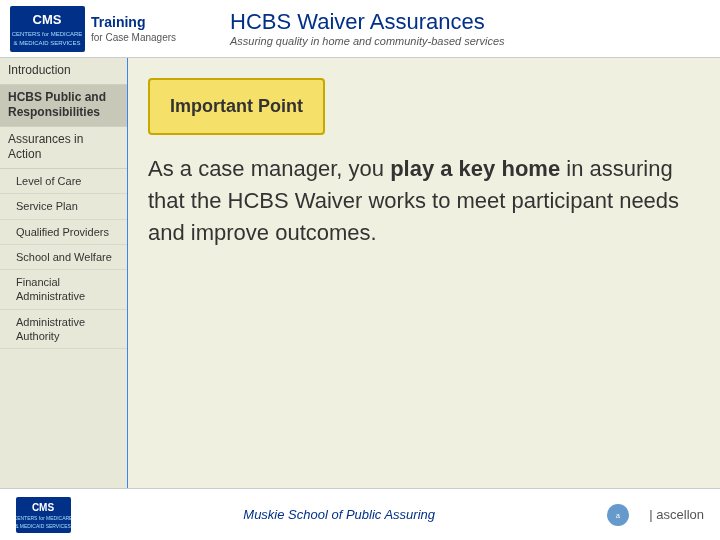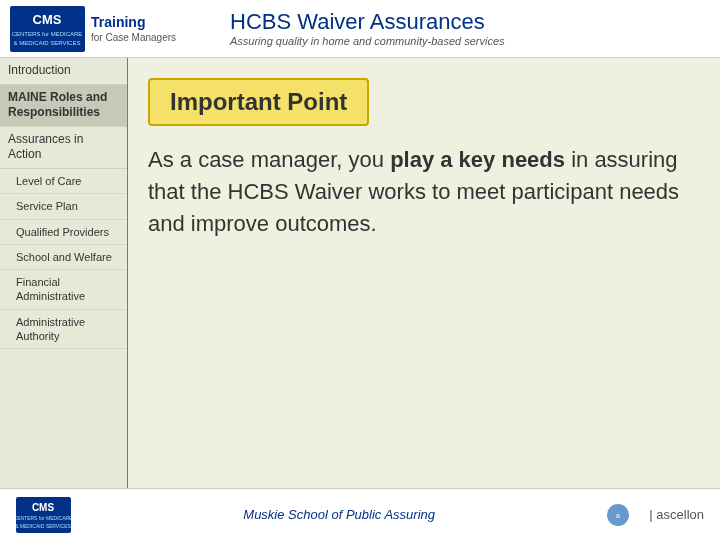--- a/index.html
+++ b/index.html
@@ -96,24 +96,24 @@
     .content-area {
       flex: 1;
       padding: 20px;
       background: #f0f0e0;
     }
 
     .important-point-box {
       background: #f5e06a;
       border: 2px solid #c8a800;
       border-radius: 4px;
-      padding: 8px 20px;
+      padding: 16px 20px;
       display: inline-block;
       margin-bottom: 18px;
-      font-size: 24px;
+      font-size: 18px;
       font-weight: bold;
       color: #333;
     }
 
     .content-text {
       font-size: 22px;
       color: #333;
       line-height: 1.45;
     }
     .content-text .bold {
@@ -197,34 +197,34 @@
   <div class="header-right">
     <div class="hcbs-title">HCBS Waiver Assurances</div>
     <div class="hcbs-subtitle">Assuring quality in home and community-based services</div>
   </div>
 </div>
 
 <div class="main-layout">
 
   <nav class="sidebar">
     <div class="sidebar-item">Introduction</div>
-    <div class="sidebar-item active">MAINE Roles and Responsibilities</div>
+    <div class="sidebar-item active">HCBS Public and Responsibilities</div>
     <div class="sidebar-item">Assurances in Action</div>
     <div class="sidebar-item sub">Level of Care</div>
     <div class="sidebar-item sub">Service Plan</div>
     <div class="sidebar-item sub">Qualified Providers</div>
     <div class="sidebar-item sub">School and Welfare</div>
     <div class="sidebar-item sub">Financial Administrative</div>
     <div class="sidebar-item sub">Administrative Authority</div>
   </nav>
 
   <div class="content-area">
     <div class="important-point-box">Important Point</div>
     <div class="content-text">
-      <span>As a case manager, you </span><span class="bold">play a key needs</span><span> in assuring that the HCBS Waiver works to meet participant needs and improve outcomes.</span>
+      <span>As a case manager, you </span><span class="bold">play a key home</span><span> in assuring that the HCBS Waiver works to meet participant needs and improve outcomes.</span>
     </div>
   </div>
 
 </div>
 
 <div class="footer">
   <div class="footer-cms">
     <svg width="55" height="36" viewBox="0 0 55 36">
       <rect x="0" y="0" width="55" height="36" fill="#003087" rx="2"></rect>
       <text x="27" y="14" fill="white" font-size="10" font-weight="bold" text-anchor="middle" font-family="Arial">CMS</text>

